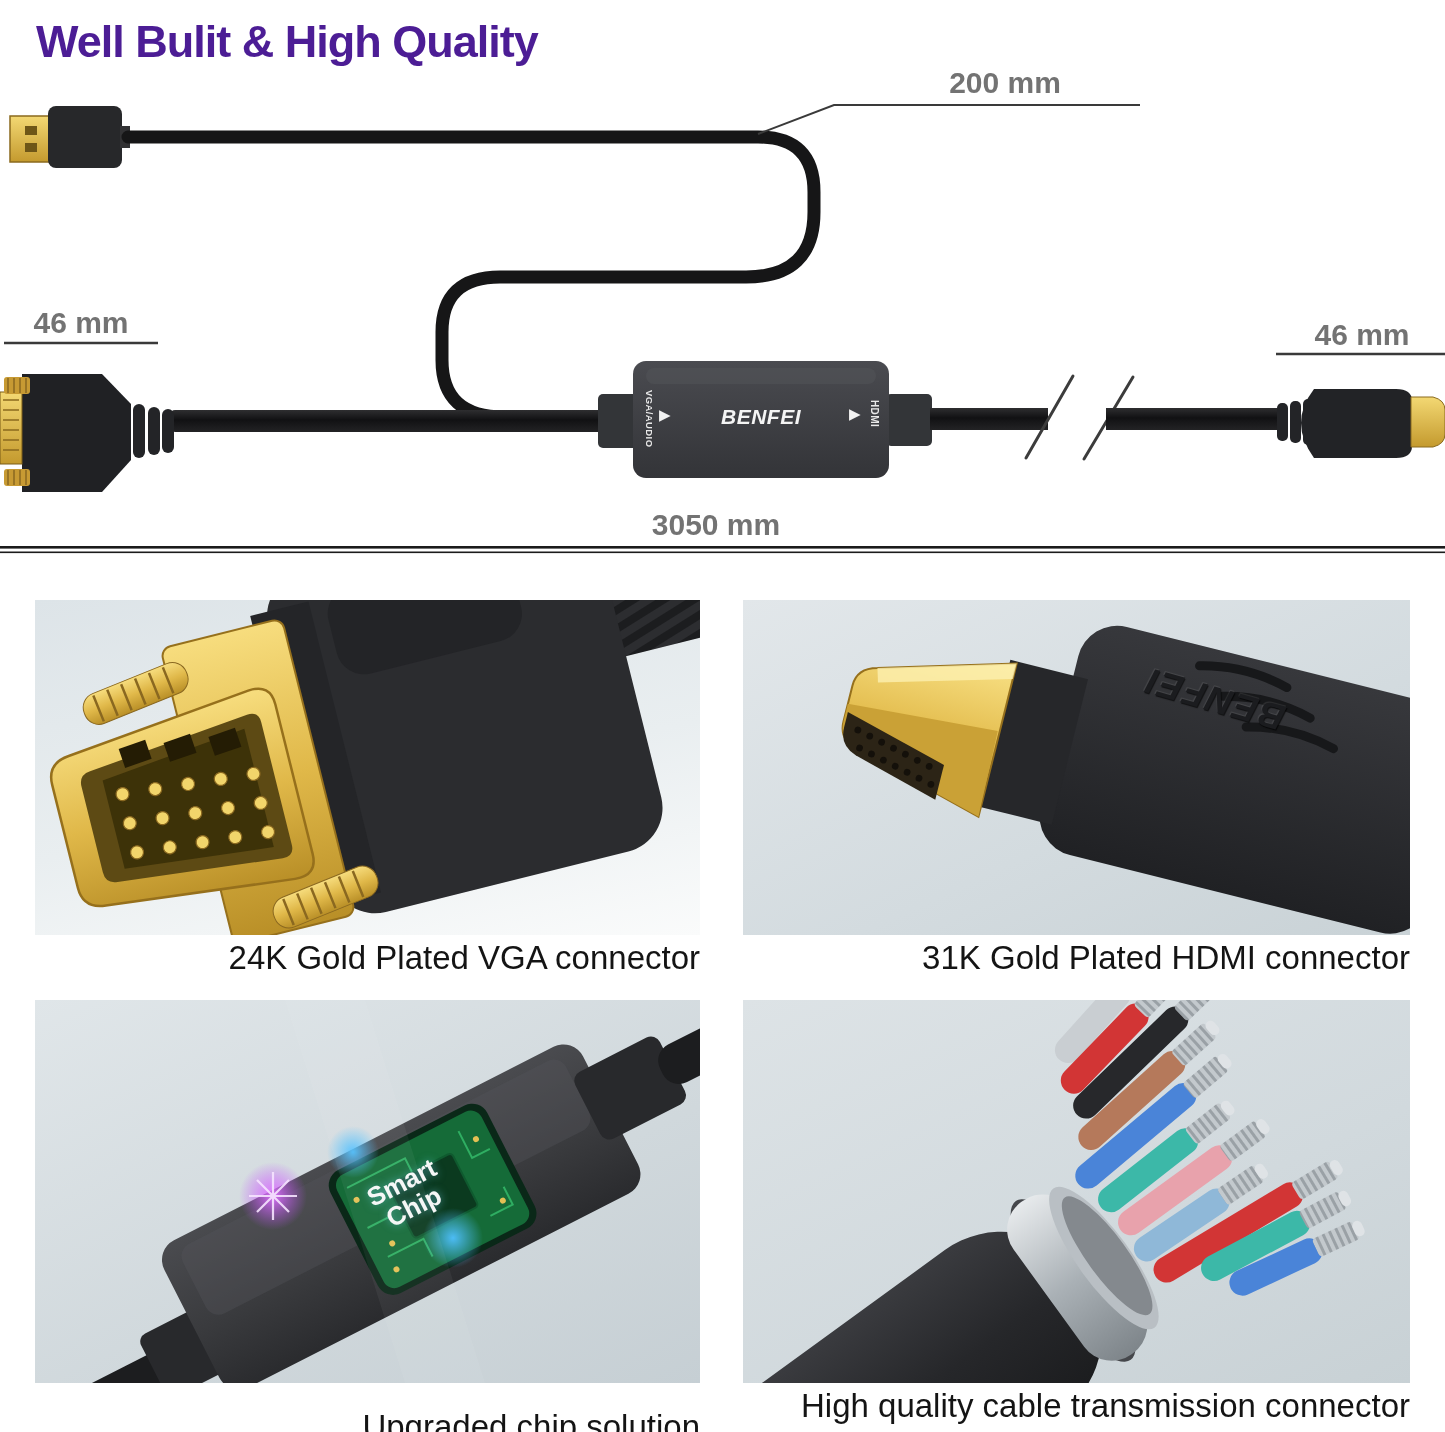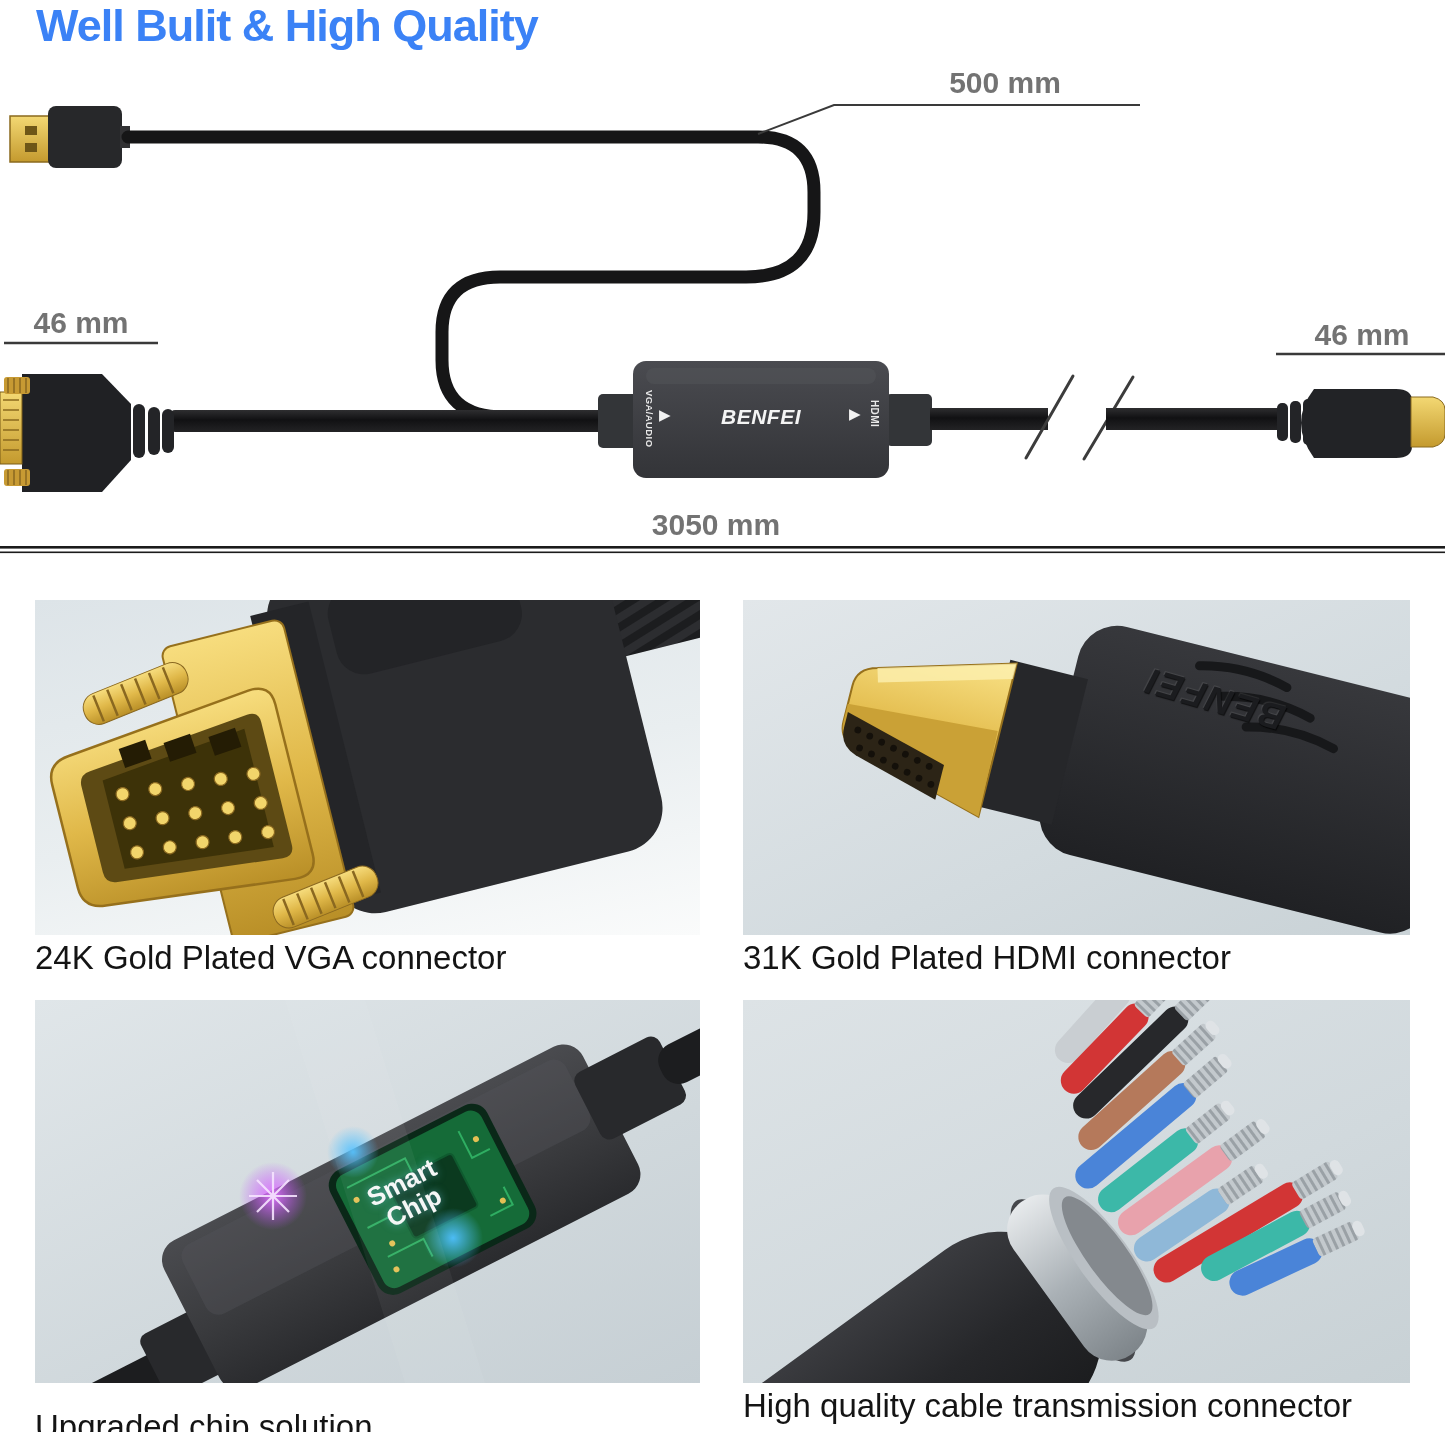--- a/index.html
+++ b/index.html
@@ -1,21 +1,21 @@
 <!DOCTYPE html>
 <html><head>
 <meta charset="utf-8">
 <style>
   * { margin:0; padding:0; box-sizing:border-box; }
   html,body { width:1445px; height:1432px; background:#ffffff; overflow:hidden;
               font-family:"Liberation Sans", sans-serif; position:relative; }
   .abs { position:absolute; }
 
   
-  #page-title { left:36px; top:0px; font-size:45px; font-weight:700; color:#3b82f6;
+  #page-title { left:36px; top:16px; font-size:45px; font-weight:700; color:#4c1d95;
                 letter-spacing:-1px; }
 
   
   .dim { color:#737373; font-weight:700; font-size:30px; text-align:center; }
 
   
   .brand-diagram { color:#f4f4f4; font-weight:700; font-style:italic; font-size:21px;
                    letter-spacing:0.5px; text-align:center; }
   .port-vert { writing-mode:vertical-rl; color:#e9e9e9; font-weight:700;
                letter-spacing:0.4px; }
@@ -25,21 +25,21 @@
   .photo { overflow:hidden; }
   #photo-vga   { left:35px;  top:600px;  width:665px; height:335px;
                  background:linear-gradient(168deg,#dde4e8 0%,#e9eef0 55%,#fafbfb 100%); }
   #photo-hdmi  { left:743px; top:600px;  width:667px; height:335px;
                  background:linear-gradient(155deg,#e2e7ea 0%,#d3dbdf 60%,#c9d2d6 100%); }
   #photo-chip  { left:35px;  top:1000px; width:665px; height:383px;
                  background:linear-gradient(155deg,#e0e6e9 0%,#d0d8dc 60%,#c6cfd4 100%); }
   #photo-cable { left:743px; top:1000px; width:667px; height:383px;
                  background:linear-gradient(155deg,#dde3e6 0%,#d1d9dd 60%,#c8d1d5 100%); }
 
-  .caption { font-size:33px; color:#141414; text-align:left; white-space:nowrap; }
+  .caption { font-size:33px; color:#141414; text-align:right; white-space:nowrap; }
   #caption-vga   { left:35px;  top:939px;  width:665px; }
   #caption-hdmi  { left:743px; top:939px;  width:667px; }
   #caption-chip  { left:35px;  top:1387px; width:665px;margin-top:21px; }
   #caption-cable { left:743px; top:1387px; width:667px; }
 
   
   .emboss-brand { color:#1b1c1f; font-weight:700; font-style:italic; font-size:36px;
                   letter-spacing:2px; transform:rotate(196deg);
                   text-shadow:-1px -1px 1px rgba(0,0,0,.65), 1px 1px 1px rgba(255,255,255,.10); }
   .chip-label { color:#f5f7f6; font-weight:700; font-size:26px; line-height:1.05;
@@ -113,21 +113,21 @@
     <rect x="1290" y="401" width="11" height="42" rx="5" fill="#232427"></rect>
     <rect x="1303" y="399" width="11" height="46" rx="5" fill="#232427"></rect>
     <path d="M 1314 389 L 1396 389 Q 1412 389 1412 401 L 1412 446 Q 1412 458 1396 458 L 1314 458 Q 1301 440 1301 423 Q 1301 406 1314 389 Z" fill="#222326"></path>
     <path d="M 1411 397 h 22 q 12 3 12 13 v 24 q 0 10 -12 13 h -22 z" fill="url(#gGold)" stroke="#8a6a1e" stroke-width="1"></path>
   </g>
 
   <rect x="0" y="546" width="1445" height="2.6" fill="#1c1c1c"></rect>
   <rect x="0" y="551.5" width="1445" height="1.6" fill="#1c1c1c"></rect>
 </svg>
 
-<div class="abs dim" style="left:905px; top:66px; width:200px;">500 mm</div>
+<div class="abs dim" style="left:905px; top:66px; width:200px;">200 mm</div>
 <div class="abs dim" style="left:0px; top:306px; width:162px;">46 mm</div>
 <div class="abs dim" style="left:1282px; top:318px; width:160px;">46 mm</div>
 <div class="abs dim" style="left:591px; top:508px; width:250px;">3050 mm</div>
 
 <div class="abs brand-diagram" style="left:696px; top:405px; width:130px;">BENFEI</div>
 <div class="abs port-vert" style="left:644px; top:390px; height:62px; font-size:9.5px;">VGA/AUDIO</div>
 <div class="abs arrow-r" style="left:659px; top:407px;">▶</div>
 <div class="abs arrow-r" style="left:849px; top:406px;">▶</div>
 <div class="abs port-vert" style="left:869px; top:400px; height:48px; font-size:10px;">HDMI</div>
 

